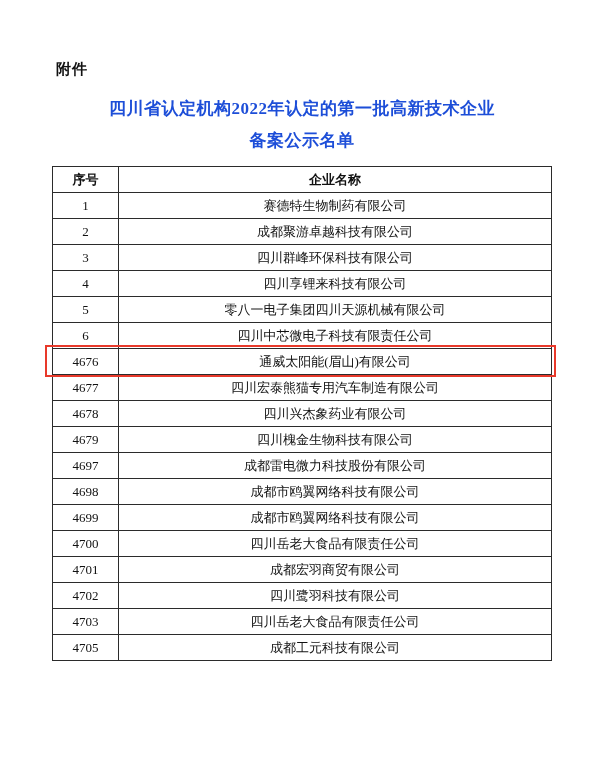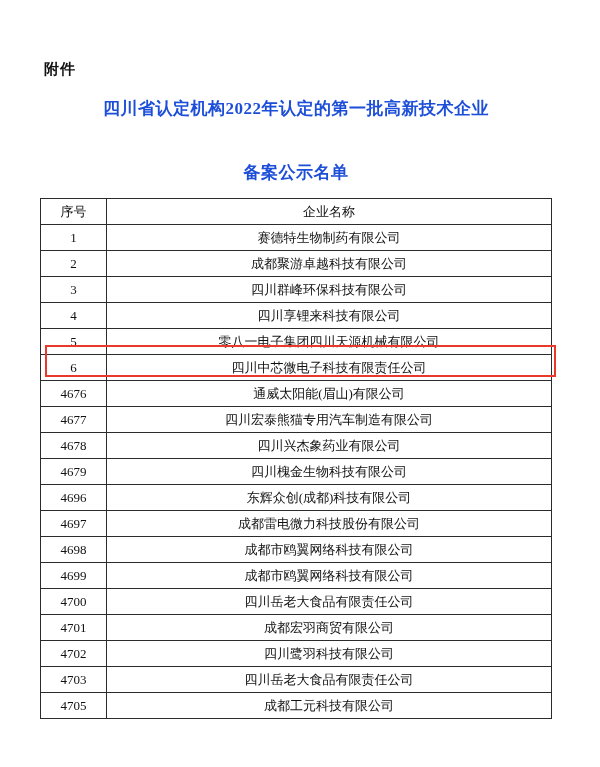--- a/index.html
+++ b/index.html
@@ -12,63 +12,62 @@
     background: #ffffff;
     font-family: "Liberation Serif", "DejaVu Serif", serif;
     color: #1a1a1a;
     overflow: hidden;
   }
   .page {
     position: relative;
     width: 600px;
     height: 767px;
     box-sizing: border-box;
-    padding: 60px 48px 0 40px;
+    padding: 60px 48px 0 52px;
   }
   .attachment-label {
     font-size: 15px;
     font-weight: bold;
     letter-spacing: 1px;
     margin: 0 0 14px 4px;
     color: #111;
   }
   .doc-title {
     text-align: center;
     font-size: 17px;
     font-weight: bold;
     line-height: 1.9;
     letter-spacing: 0.5px;
     color: #1d4ed8;
     margin: 0 0 8px 0;
     padding: 0 6px;
   }
   .doc-title .line2 {
     display: block;
-    margin-top: 32px;
   }
   table.list-table {
     width: 100%;
     border-collapse: collapse;
     table-layout: fixed;
     margin-top: 4px;
   }
   table.list-table th,
   table.list-table td {
     border: 1px solid #2b2b2b;
     text-align: center;
     font-size: 13px;
     height: 25px;
     line-height: 25px;
     padding: 0;
     color: #111;
     overflow: hidden;
     white-space: nowrap;
   }
   table.list-table th {
-    font-weight: normal;
+    font-weight: bold;
   }
   col.col-index { width: 66px; }
   .row-highlight td {
     position: relative;
   }
   .highlight-box {
     position: absolute;
     border: 2px solid #e8392a;
     pointer-events: none;
     box-sizing: border-box;
@@ -135,24 +134,20 @@
         </tr>
         <tr>
           <td>4678</td>
           <td>四川兴杰象药业有限公司</td>
         </tr>
         <tr>
           <td>4679</td>
           <td>四川槐金生物科技有限公司</td>
         </tr>
         <tr>
-          <td>4696</td>
-          <td>东辉众创(成都)科技有限公司</td>
-        </tr>
-        <tr>
           <td>4697</td>
           <td>成都雷电微力科技股份有限公司</td>
         </tr>
         <tr>
           <td>4698</td>
           <td>成都市鸥翼网络科技有限公司</td>
         </tr>
         <tr>
           <td>4699</td>
           <td>成都市鸥翼网络科技有限公司</td>

